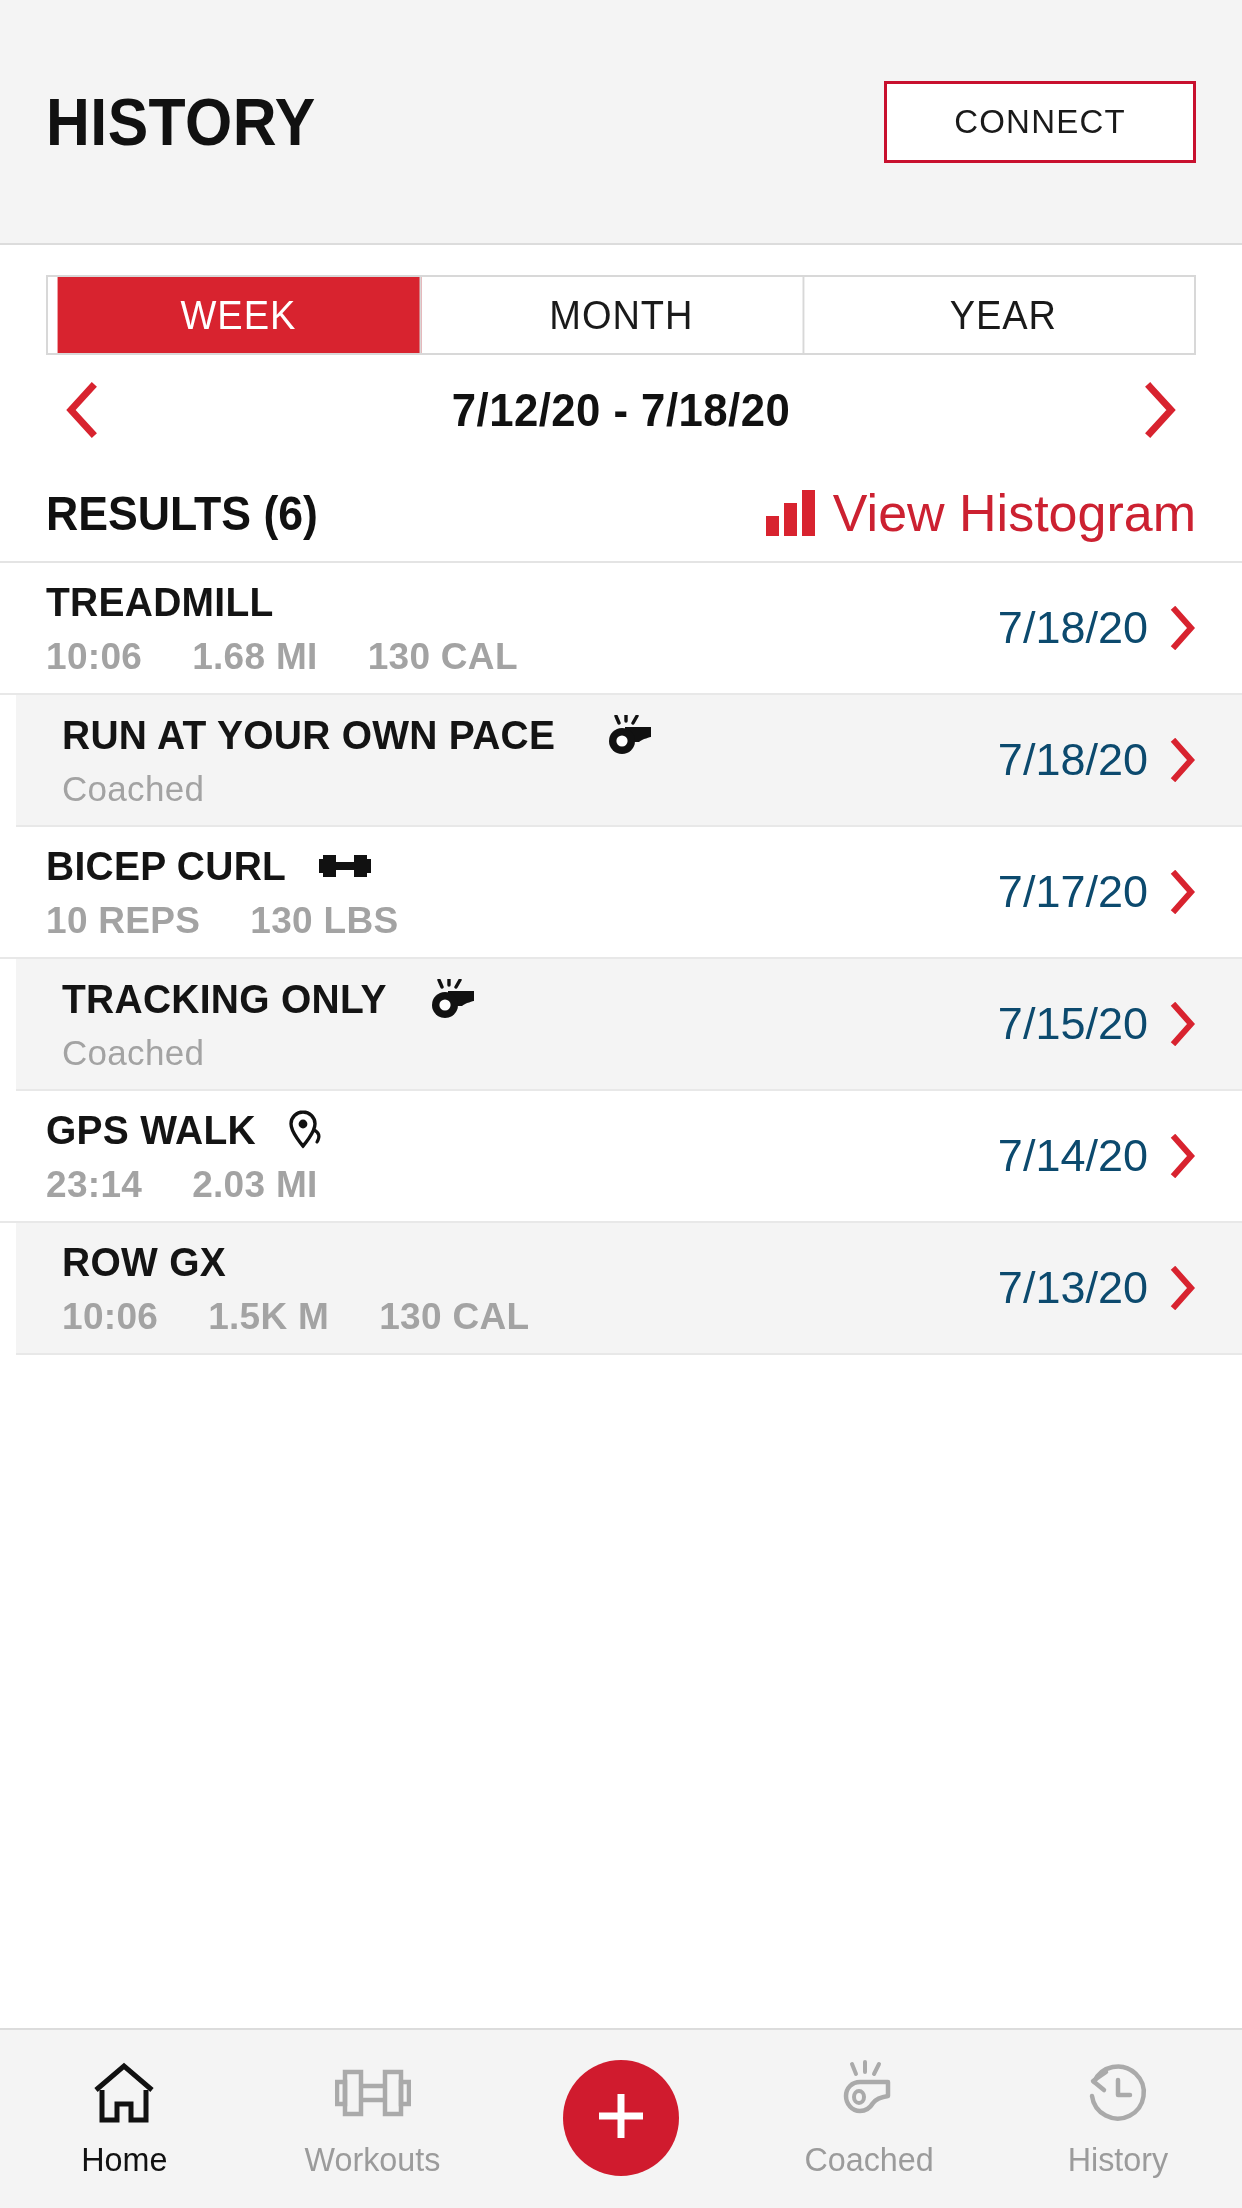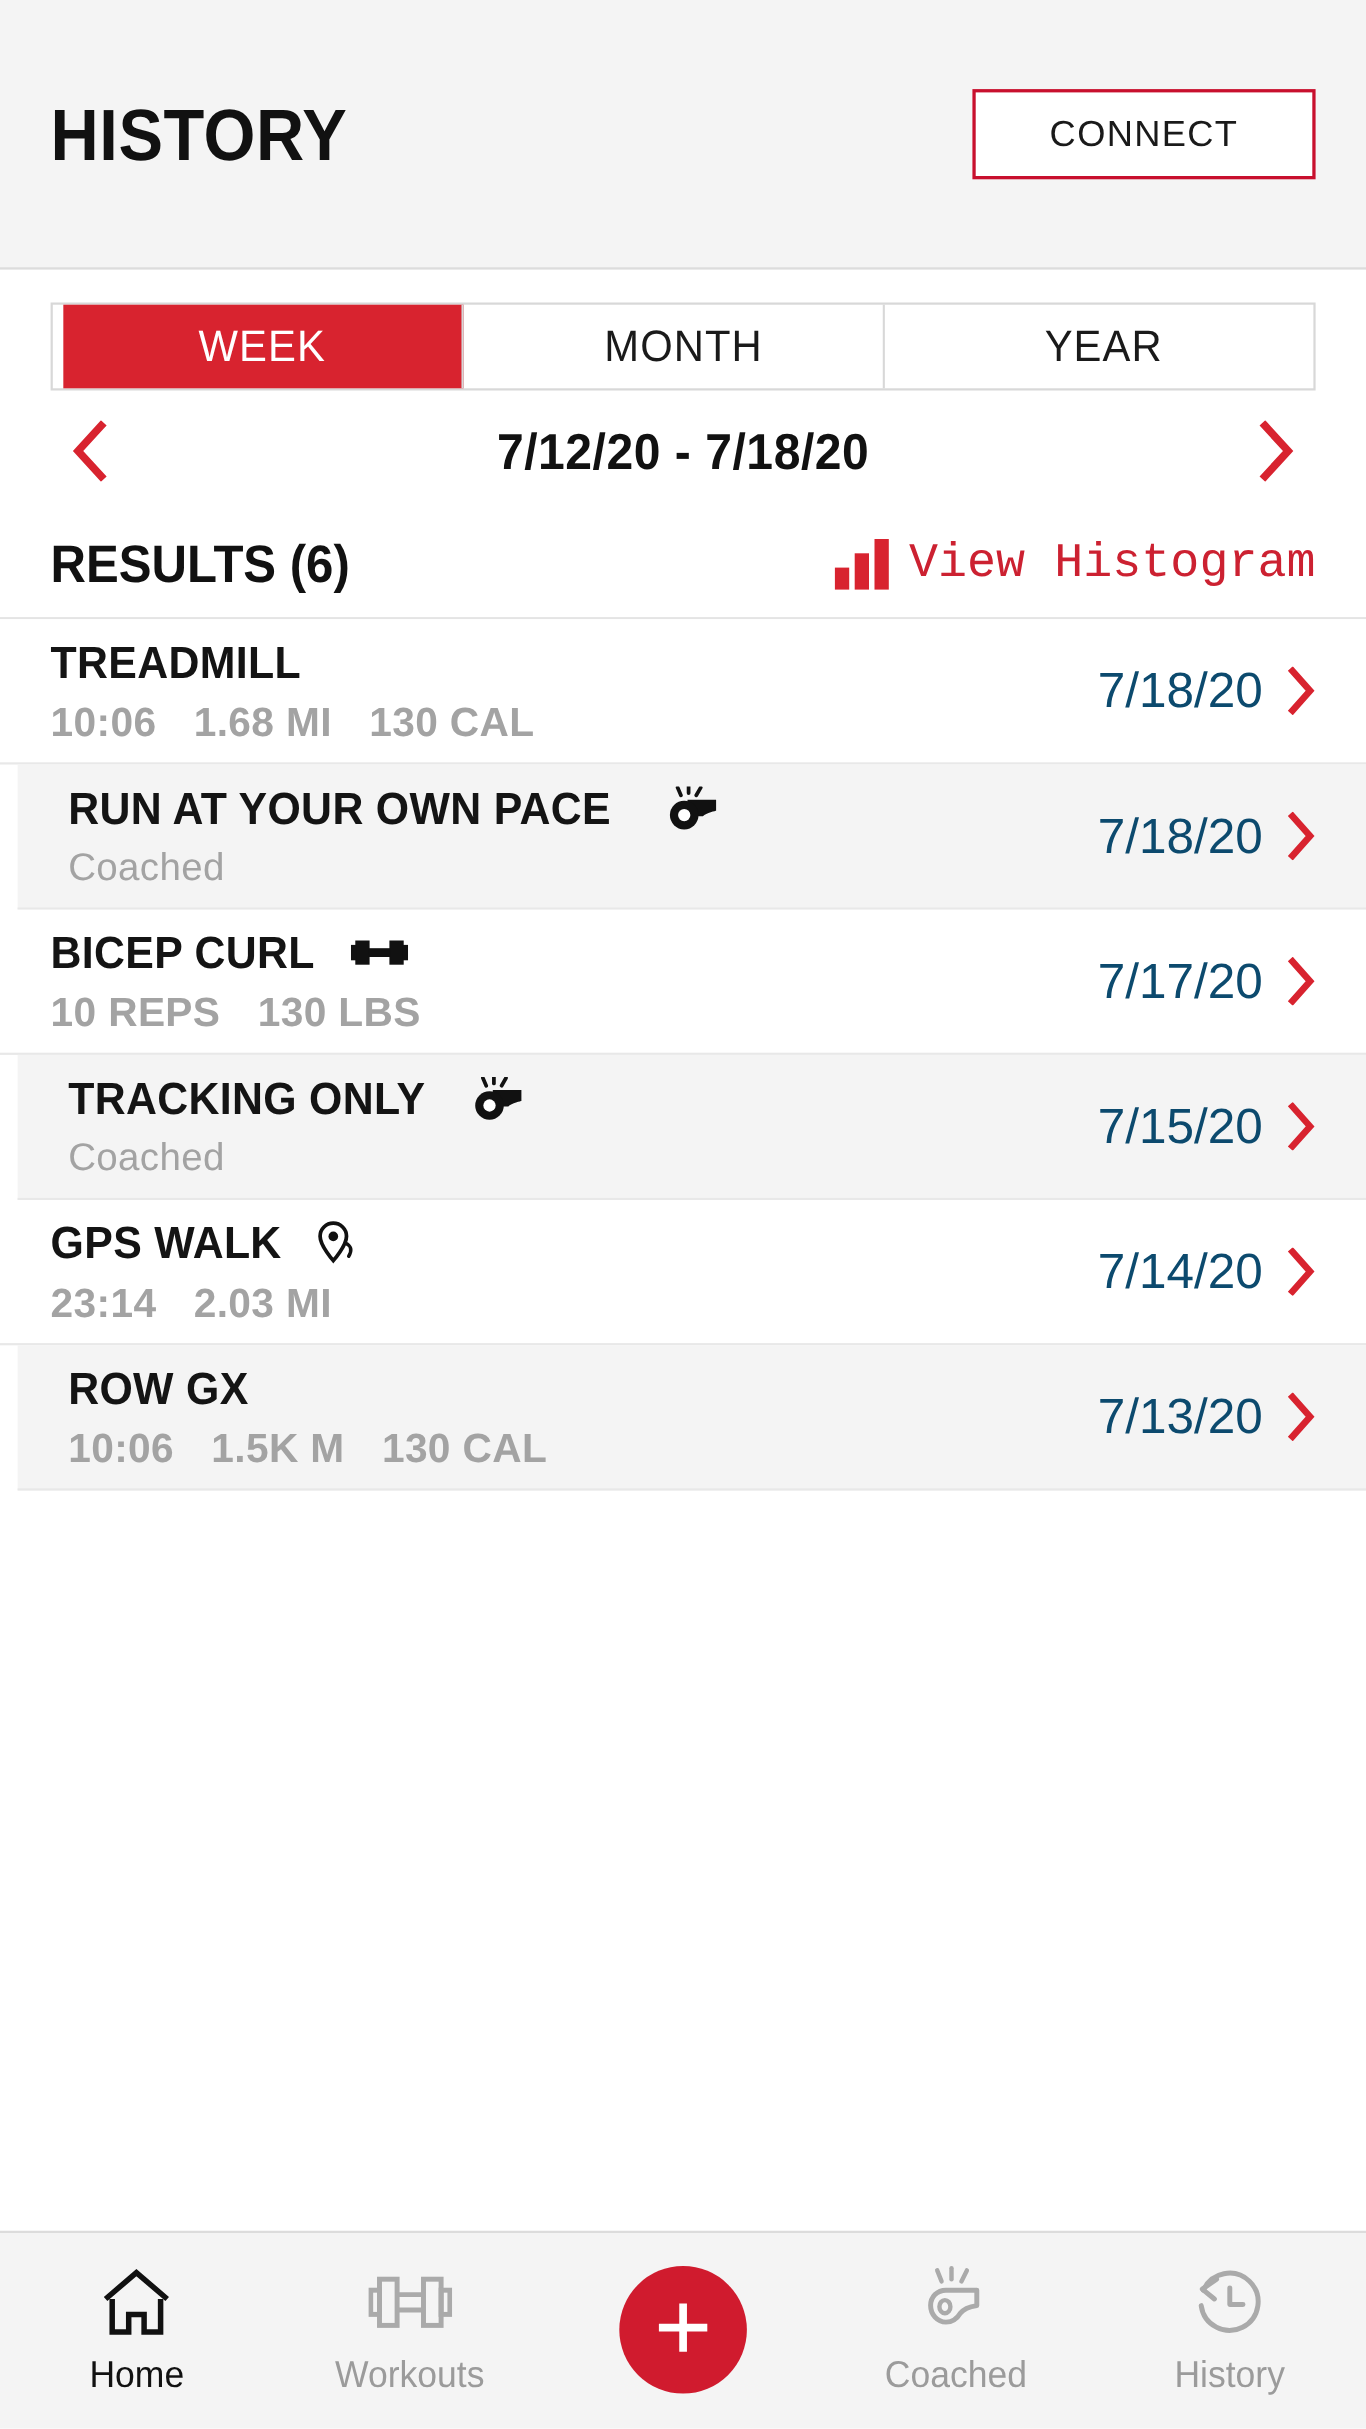--- a/index.html
+++ b/index.html
@@ -153,22 +153,21 @@
   .histogram-bars i {
     display: block;
     width: 13px;
     background: #d8232f;
   }
   .histogram-bars i:nth-child(1) { height: 20px; }
   .histogram-bars i:nth-child(2) { height: 33px; }
   .histogram-bars i:nth-child(3) { height: 46px; }
   .histogram-text {
     color: #cc2131;
-    font-size: 44px;
-    font-family: Liberation Mono, monospace;
+    font-size: 52px;
   }
 
   
   .list {
     flex: 1;
     overflow: hidden;
     background: #ffffff;
   }
   .row {
     height: 132px;
@@ -197,21 +196,21 @@
     color: #141414;
     letter-spacing: 0.3px;
     transform: scaleX(0.95);
     transform-origin: left center;
     white-space: nowrap;
   }
   .row-sub {
     margin-top: 10px;
     display: flex;
     align-items: baseline;
-    gap: 34px;
+    gap: 50px;
     font-family: "Liberation Sans Narrow", "Liberation Sans", sans-serif;
     font-weight: bold;
     font-size: 37px;
     color: #a3a3a3;
     letter-spacing: 0.3px;
   }
   .row-sub.coached {
     font-family: "Liberation Sans", sans-serif;
     font-weight: normal;
     font-size: 35px;

